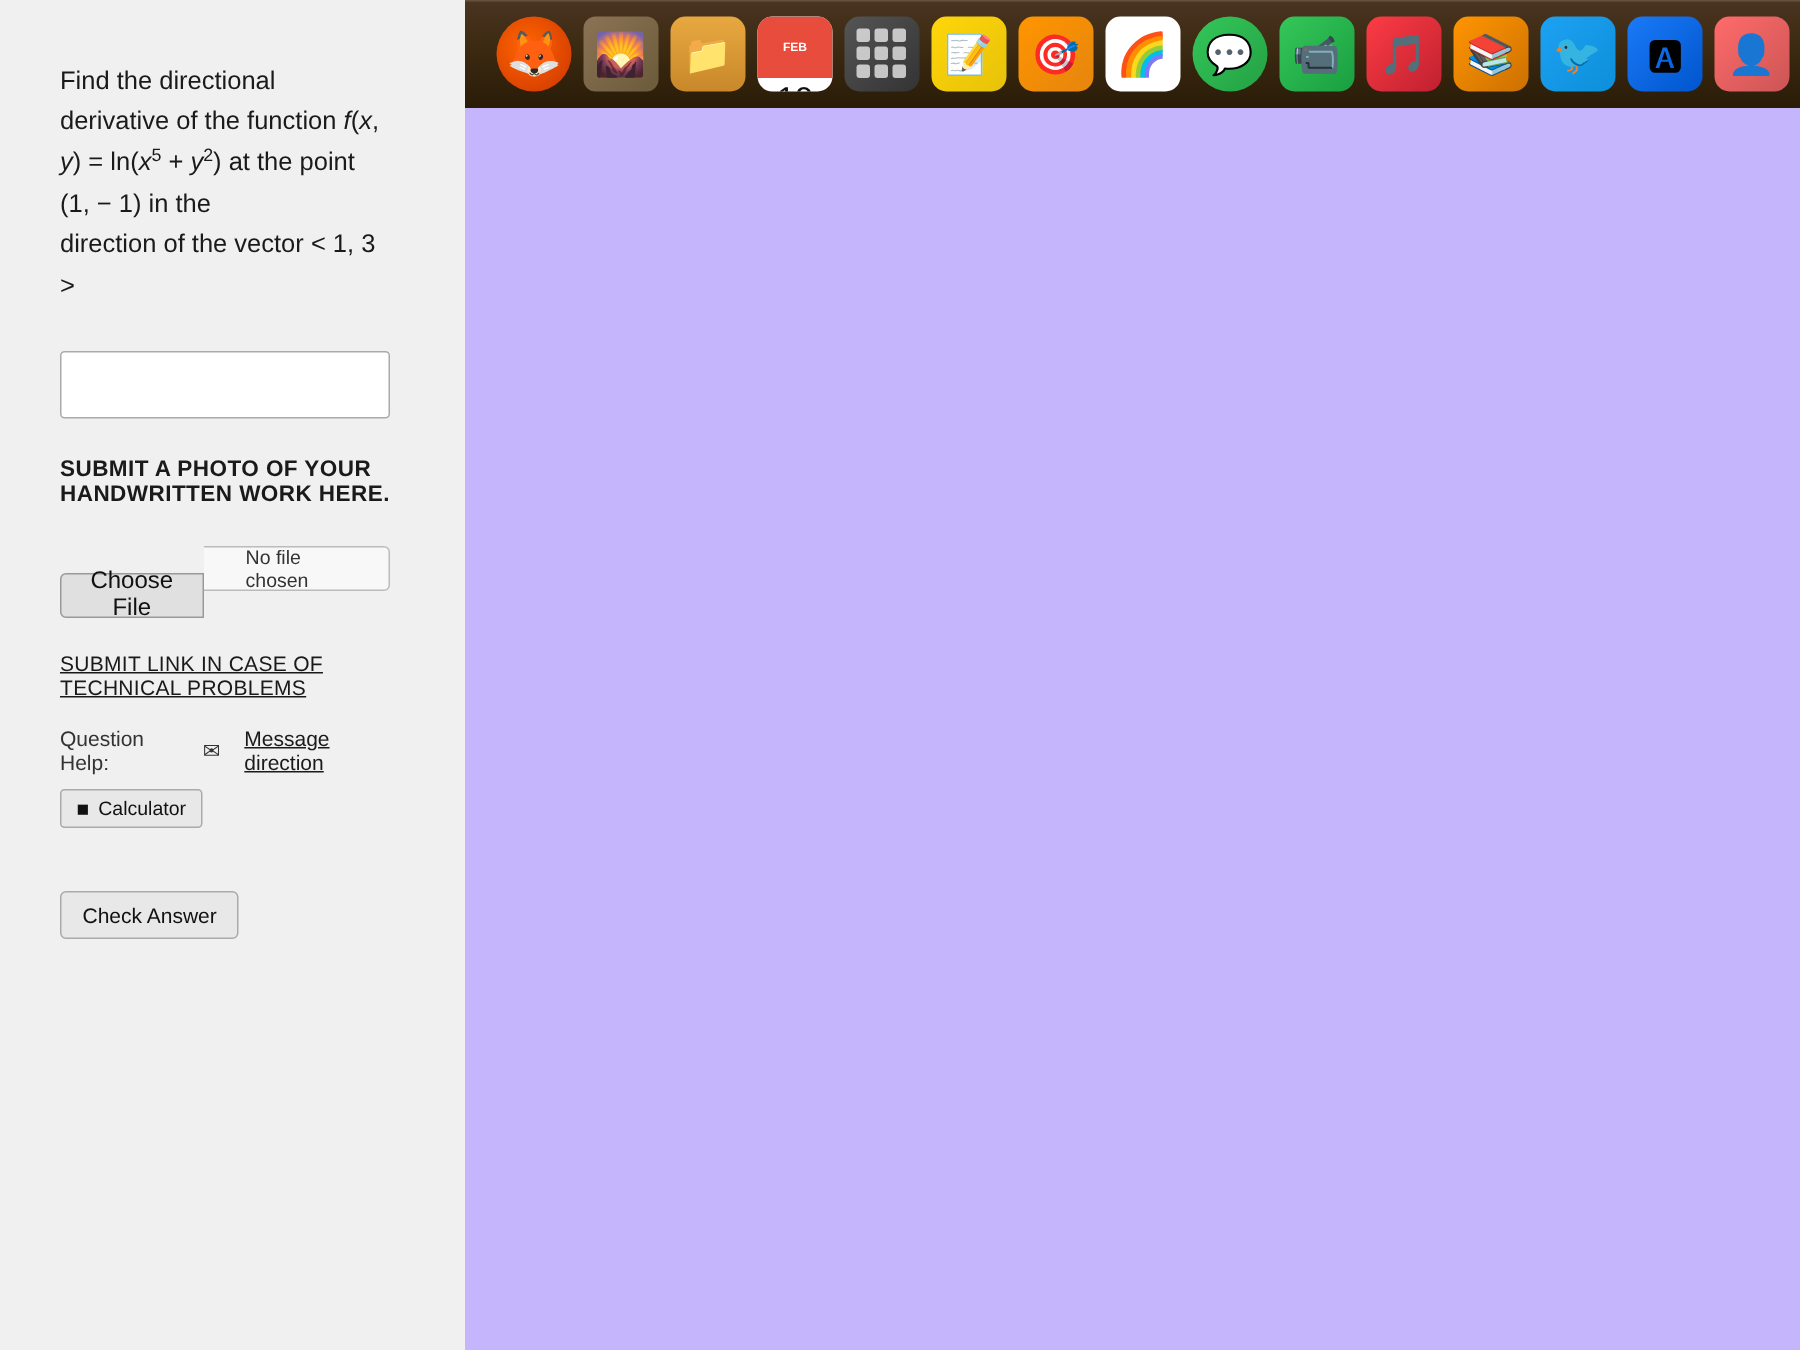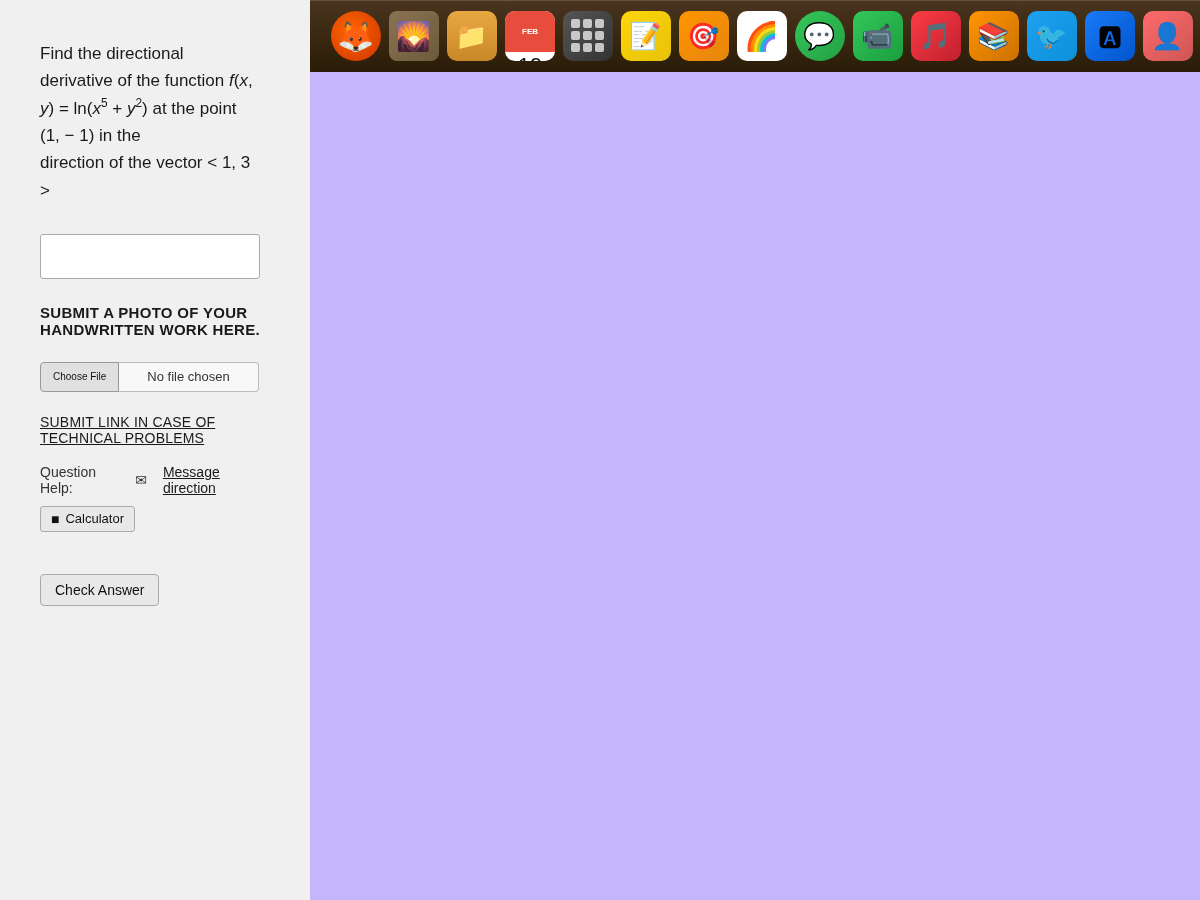--- a/index.html
+++ b/index.html
@@ -49,43 +49,44 @@
       background: white;
       margin-bottom: 25px;
       display: block;
     }
 
     
     .submit-photo-label {
       font-size: 15px;
       font-weight: 700;
       color: #1a1a1a;
-      margin-bottom: 24px;
+      margin-bottom: 8px;
       letter-spacing: 0.3px;
     }
 
     
     .file-chooser-row {
       display: flex;
       align-items: center;
       margin-bottom: 22px;
       gap: 0;
     }
 
     .choose-file-btn {
       background: #e0e0e0;
       border: 1px solid #999;
       border-radius: 4px 0 0 4px;
       padding: 5px 12px;
-      font-size: 10px;
+      font-size: 16px;
       color: #111;
       cursor: pointer;
       height: 30px;
       display: flex;
       align-items: center;
+      margin-top: 36px;
     }
 
     .no-file-text {
       font-size: 13px;
       color: #333;
       padding: 5px 28px;
       border: 1px solid #bbb;
       border-left: none;
       border-radius: 0 4px 4px 0;
       height: 30px;

